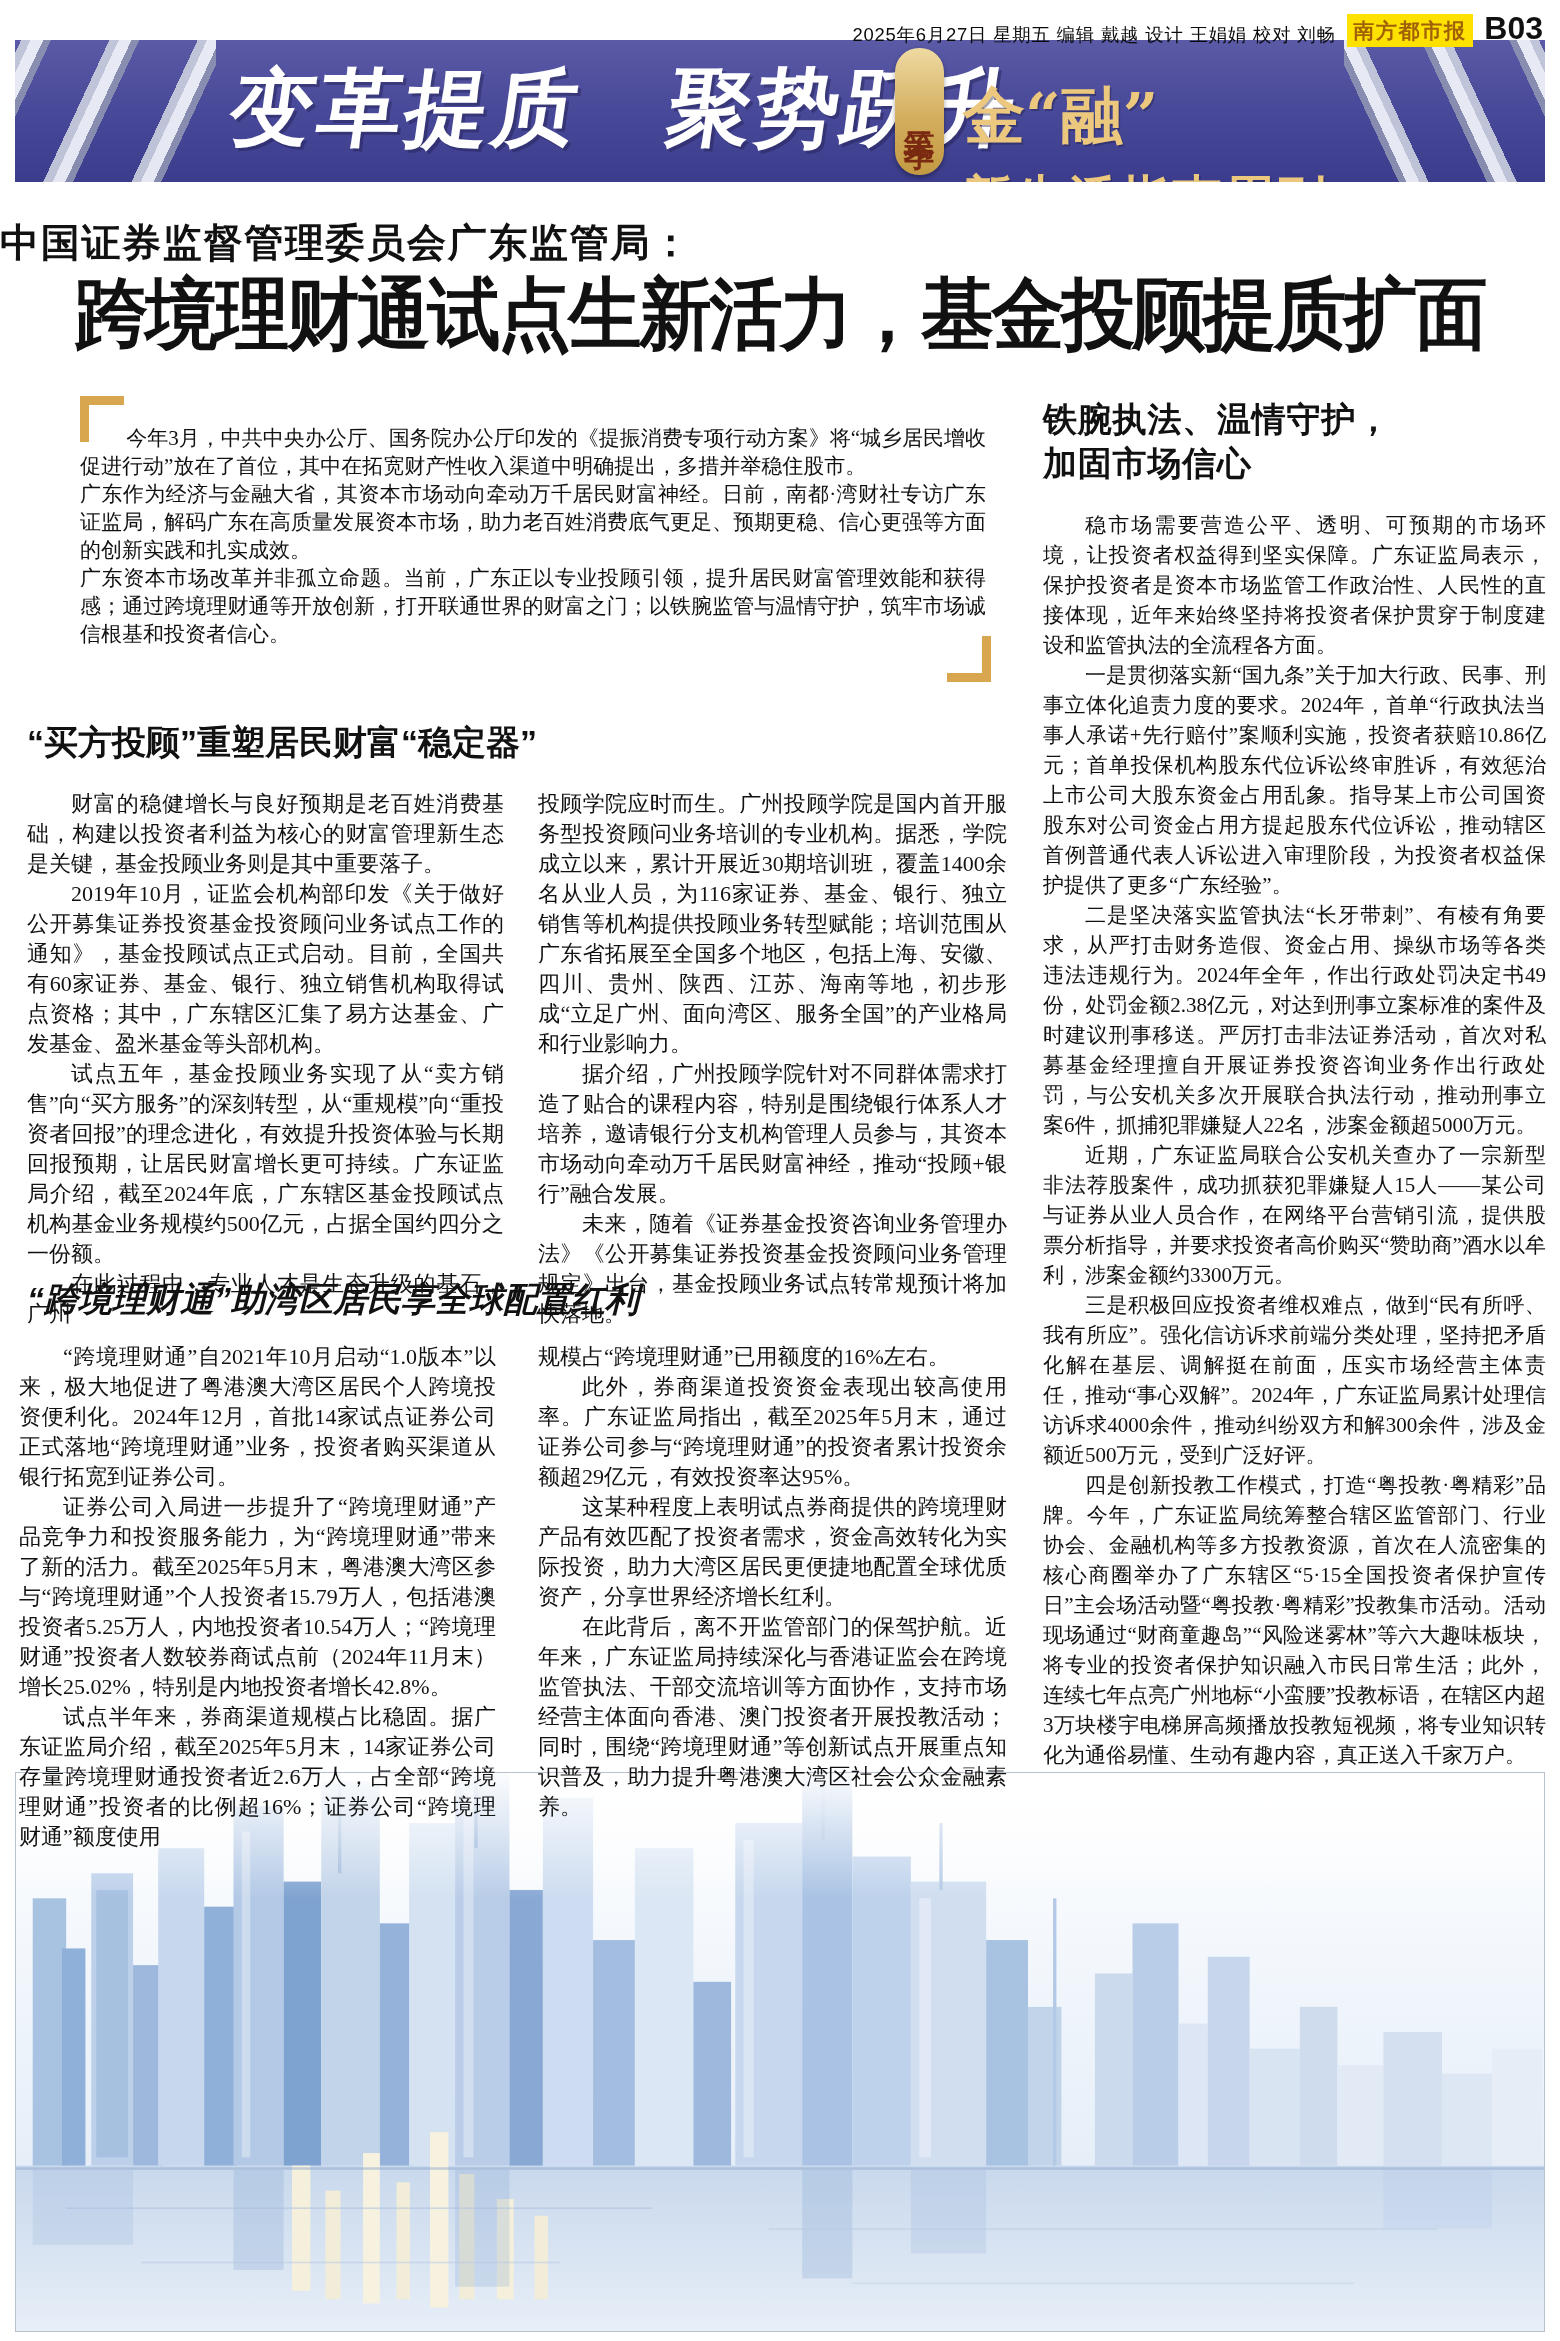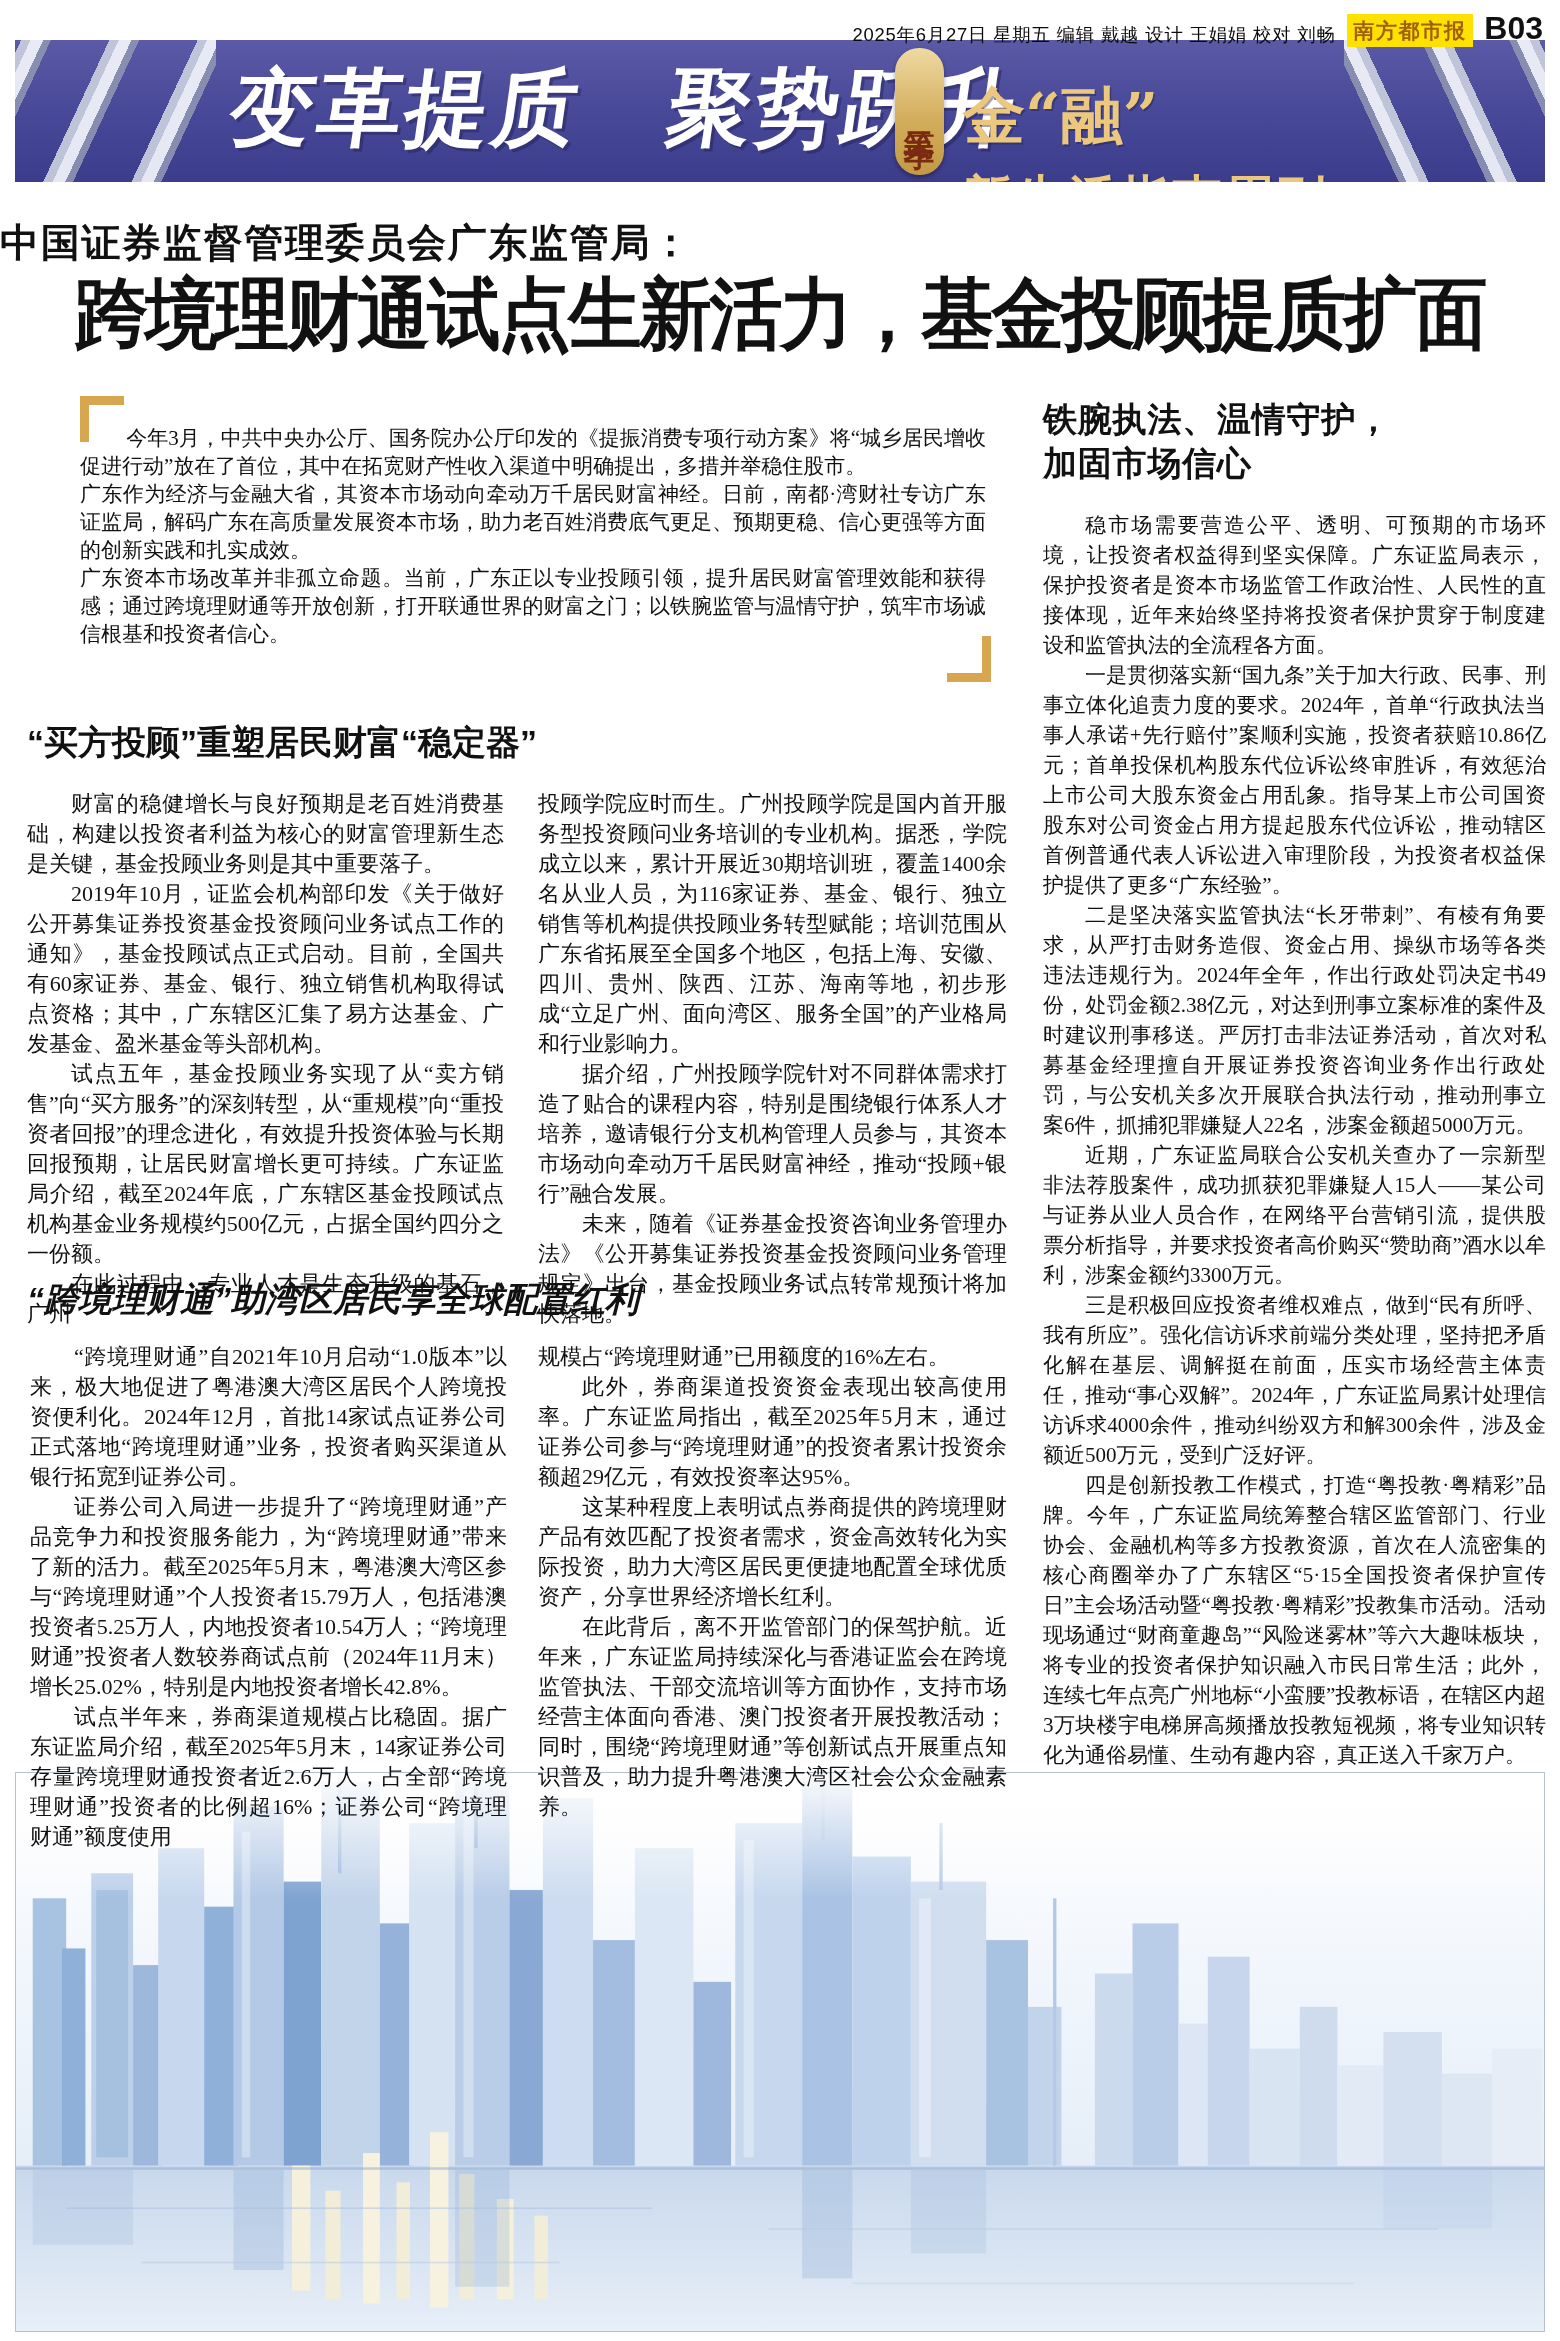--- a/index.html
+++ b/index.html
@@ -58,21 +58,21 @@
   
   .section-title { position:absolute; font-family:"Liberation Sans","DejaVu Sans",sans-serif;
                    font-weight:bold; font-size:34px; letter-spacing:0; z-index:2; white-space:nowrap; }
   .sec1-title { top:720px; left:27px; }
   .sec2-title { top:1277px; left:27px;font-style:italic; }
   .bodycol { position:absolute; z-index:2; }
   .bodycol p { font-size:22px; line-height:30px; text-align:justify; text-indent:2em; margin:0; }
   .bodycol p.cont { text-indent:0; }
   .sec1-col1 { top:789px; left:27px; width:477px; }
   .sec1-col2 { top:789px; left:538px; width:469px; }
-  .sec2-col1 { top:1342px; left:30px; width:477px; }
+  .sec2-col1 { top:1342px; left:19px; width:477px; }
   .sec2-col2 { top:1342px; left:538px; width:469px; }
 
   
   .right-col { position:absolute; left:1043px; top:397px; width:503px; z-index:2; }
   .right-col h2 { font-family:"Liberation Sans","DejaVu Sans",sans-serif; font-size:34px;
                   line-height:44px; margin:0 0 25px 0; letter-spacing:0.8px; font-weight:bold; }
   .right-col p { font-size:21px; line-height:30px; text-align:justify; text-indent:2em; margin:0; }
 
   
   .cityscape { position:absolute; left:15px; top:1772px; width:1530px; height:560px;

